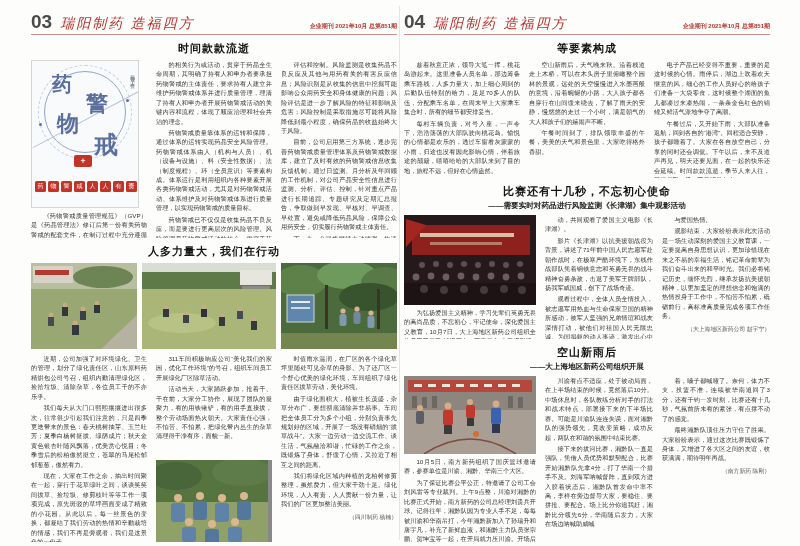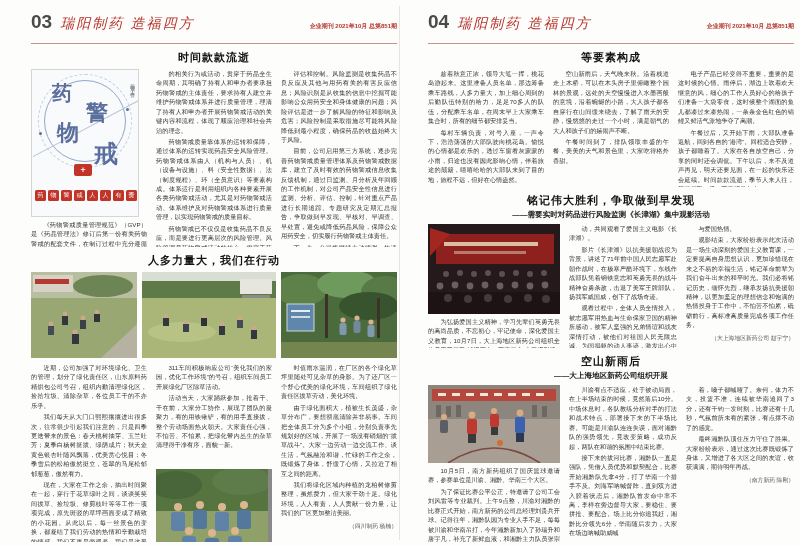--- a/index.html
+++ b/index.html
@@ -1,22 +1,22 @@
 <!DOCTYPE html>
 <html><head>
 <meta charset="utf-8">
 <style>
   html,body{margin:0;padding:0;background:#ffffff;}
   .sheet{position:relative;width:800px;height:546px;background:#fdfdfb;overflow:hidden;
          font-family:"Liberation Sans",sans-serif;}
   .gutter{position:absolute;left:399px;top:6px;width:1px;height:534px;background:#e6e4e0;}
   .page{position:absolute;top:12px;width:366px;height:530px;overflow:hidden;}
   .page-left{left:31px;}
-  .page-right{left:428px;}
-  .phead{display:flex;align-items:flex-end;border-bottom:1.3px solid #c98f8b;padding-bottom:12px;}
+  .page-right{left:404px;}
+  .phead{display:flex;align-items:flex-end;border-bottom:1.3px solid #c98f8b;padding-bottom:3px;}
   .pageno{font-size:19px;font-weight:bold;color:#4a4a4a;line-height:1;margin-right:8px;}
   .masthead{font-family:"DejaVu Serif",serif;font-style:italic;font-weight:normal;
             font-size:14px;color:#b5332c;letter-spacing:2px;line-height:1.1;}
   .issue{margin-left:auto;font-size:6px;color:#b5332c;font-weight:bold;white-space:nowrap;}
   .atitle{text-align:center;font-weight:bold;font-size:11px;color:#141414;margin:6px 0 4px;letter-spacing:1px;}
   .asub{text-align:center;font-weight:bold;font-size:7.6px;color:#222;margin:-2px 0 4px;}
   .cols{display:flex;gap:9px;}
   .col{flex:1;overflow:hidden;display:flex;flex-direction:column;min-width:0;}
   .col p{margin:0 0 2px;font-size:6.2px;line-height:1.52;text-align:justify;color:#333;text-indent:2em;}
   .sig{text-align:right;font-size:5.8px;color:#555;margin-top:2px;flex-shrink:0;}
@@ -242,21 +242,21 @@
         </div>
         <div class="col">
           <p>电子产品已经变得不重要，重要的是这时候的心情。雨停后，湖边上吹着欢天惬意的风，细心的工作人员好心的给孩子们准备一大袋零食，这时候整个湖面的鱼儿都凑过来凑热闹，一条条金色红色的锦鲤又鲜活气派地争夺了高潮。</p>
           <p>午餐过后，又开始下雨，大部队准备返航，回到各自的“港湾”。回程适合安静，孩子都睡着了。大家在各自放空自己，分享的同时还会调侃。下午以后，来不及道声再见，明天还要见面，在一起的快乐还会延续。时间款款流逝，季节人来人往，我们相聚一场，更要积极向上。</p>
 
         </div>
       </div>
     </section>
 
     <section>
-      <div class="atitle">铭记伟大胜利，争取做到早发现</div>
+      <div class="atitle">比赛还有十几秒，不忘初心使命</div>
       <div class="asub">——需要实时对药品进行风险监测《长津湖》集中观影活动</div>
       <div class="cols h-b2">
         <div class="col" style="flex:0 0 132px;">
           <div class="photo photo-top">
             <svg width="132" height="90" viewBox="0 0 132 90">
               <rect width="132" height="90" fill="#26191c"></rect>
               <rect x="8" y="10" width="118" height="30" fill="#8e211d"></rect>
               <rect x="16" y="18" width="94" height="4" fill="#e8d9b8" opacity="0.85"></rect>
               <rect x="26" y="27" width="72" height="3" fill="#d8c8a8" opacity="0.55"></rect>
               <polygon points="2,4 22,10 2,32" fill="#a3271f"></polygon>

